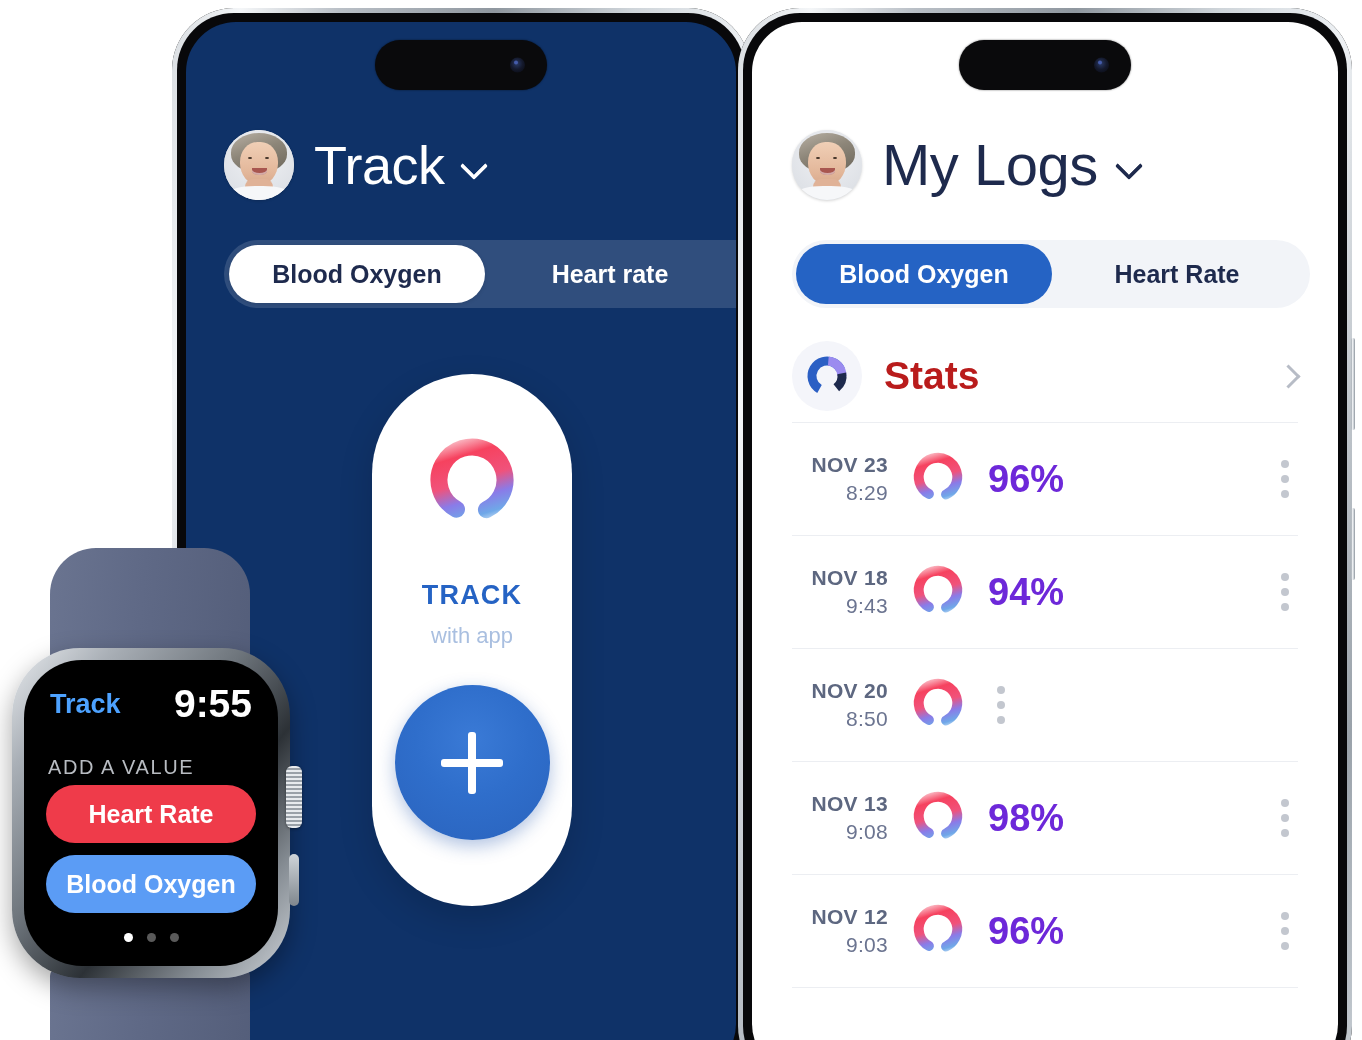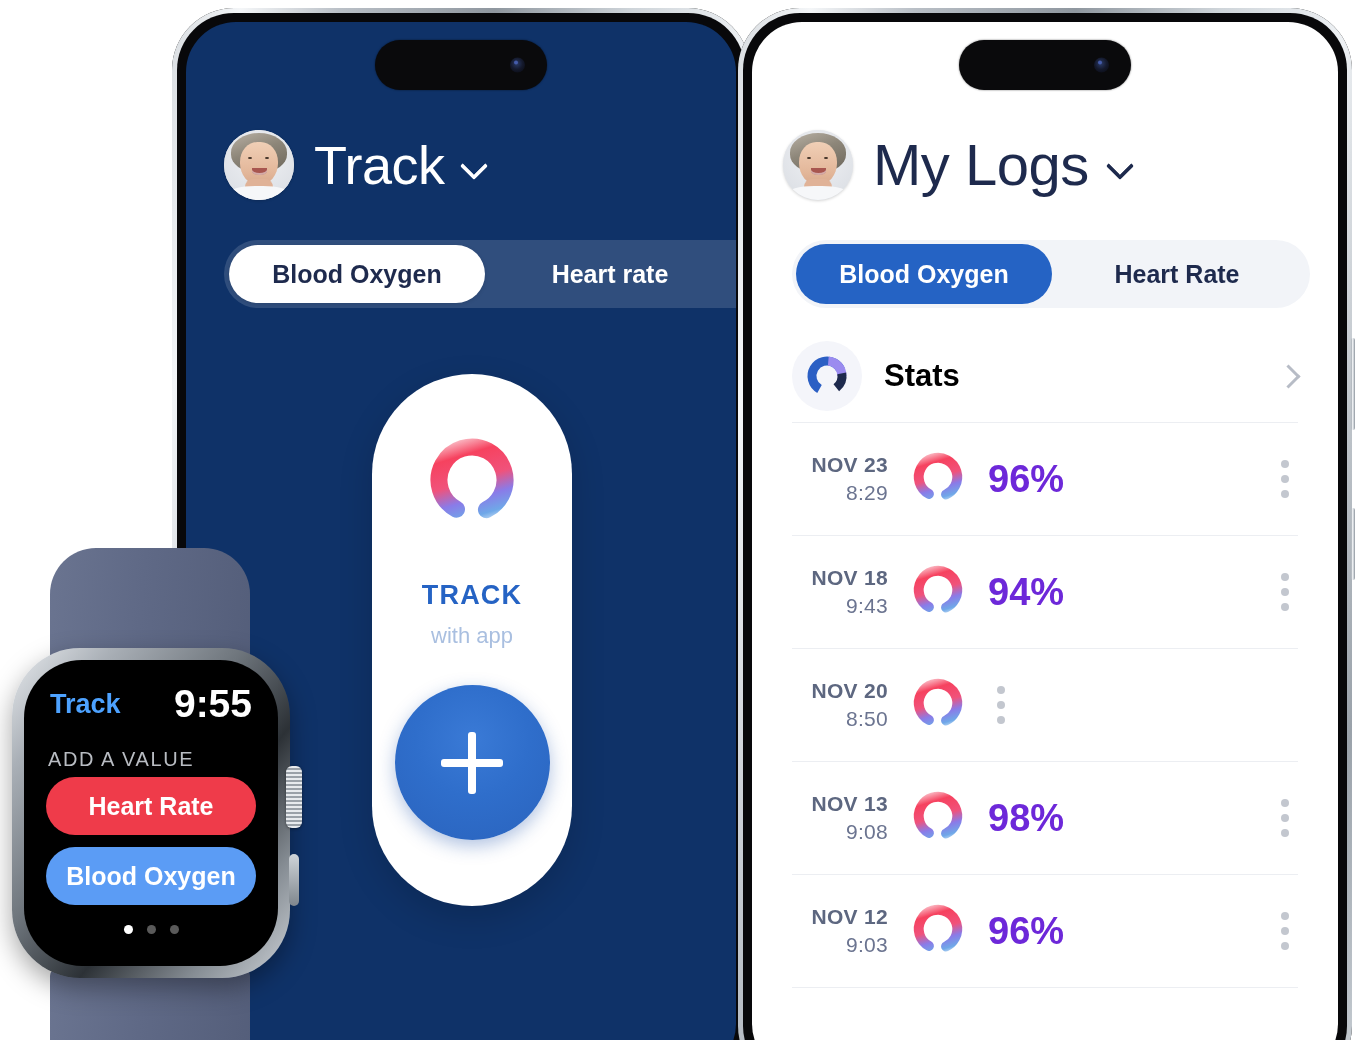--- a/index.html
+++ b/index.html
@@ -125,42 +125,42 @@
     background:radial-gradient(circle at 50% 35%,#3a7ad6 0%,#2f6ecb 45%,#2a63bd 100%);
     display:flex;align-items:center;justify-content:center;
     box-shadow:0 6px 18px rgba(30,80,170,.35);
   }
   .plus-btn .bar{position:absolute;background:#fff;border-radius:3px;}
   .plus-wrap{position:relative;width:62px;height:62px;}
   .plus-wrap .h{left:0;top:27px;width:62px;height:8px;}
   .plus-wrap .v{left:27px;top:0;width:8px;height:62px;}
 
   
-  .rp-header{display:flex;align-items:center;gap:20px;padding:108px 0 0 31px;}
+  .rp-header{display:flex;align-items:center;gap:20px;padding:108px 0 0 40px;}
   .rp-title{
     color:#1e2a4d;font-size:58px;font-weight:400;letter-spacing:-.5px;
     display:flex;align-items:center;gap:18px;line-height:1;
   }
   .rp-tabs{
     margin:40px 0 0 40px;width:518px;height:68px;border-radius:34px;
     background:#f2f4f8;display:flex;align-items:center;box-sizing:border-box;padding:4px;
   }
   .rp-tab{height:60px;border-radius:30px;display:flex;align-items:center;justify-content:center;font-size:25px;font-weight:700;}
   .rp-tab.active{background:#2563c4;color:#fff;width:256px;}
   .rp-tab.idle{color:#1e2a4d;width:250px;}
 
   .stats-row{
     margin:22px 40px 0 40px;height:92px;display:flex;align-items:center;gap:22px;
     border-bottom:1.5px solid #eceef2;
   }
   .stats-badge{
     width:70px;height:70px;border-radius:50%;background:#f4f5fa;
     display:flex;align-items:center;justify-content:center;flex:0 0 auto;
   }
-  .stats-label{color:#000000;font-size:31px;font-weight:700;flex:1;}
+  .stats-label{color:#b91c1c;font-size:39px;font-weight:700;flex:1;}
   .chev-r{width:20px;height:20px;position:relative;color:#b7bcc6;}
   .chev-r:before{
     content:"";position:absolute;left:2px;top:2px;width:14px;height:14px;
     border-right:3px solid currentColor;border-top:3px solid currentColor;
     transform:rotate(45deg);
   }
 
   .log-list{margin:0 40px;}
   .log-row{
     height:112px;display:flex;align-items:center;
@@ -211,21 +211,21 @@
   .w-btn{
     margin:0 22px 12px 22px;height:58px;border-radius:29px;
     display:flex;align-items:center;justify-content:center;
     font-size:25px;font-weight:700;color:#fff;
   }
   .w-btn.hr{background:#ef3b4a;}
   .w-btn.bo{background:#5b9cf5;}
   .w-dots{display:flex;justify-content:center;gap:14px;padding-top:8px;}
   .w-dots i{width:9px;height:9px;border-radius:50%;background:#5a5a5a;display:block;}
   .w-dots i.on{background:#fff;}
-  .w-body{position:absolute;left:0;right:0;bottom:32px;}
+  .w-body{position:absolute;left:0;right:0;bottom:24px;}
 </style>
 </head>
 <body>
 
 <div class="stage">
 
   <div class="phone" id="phone-left">
     <div class="rim"></div>
     <div class="rim-in"></div>
 

